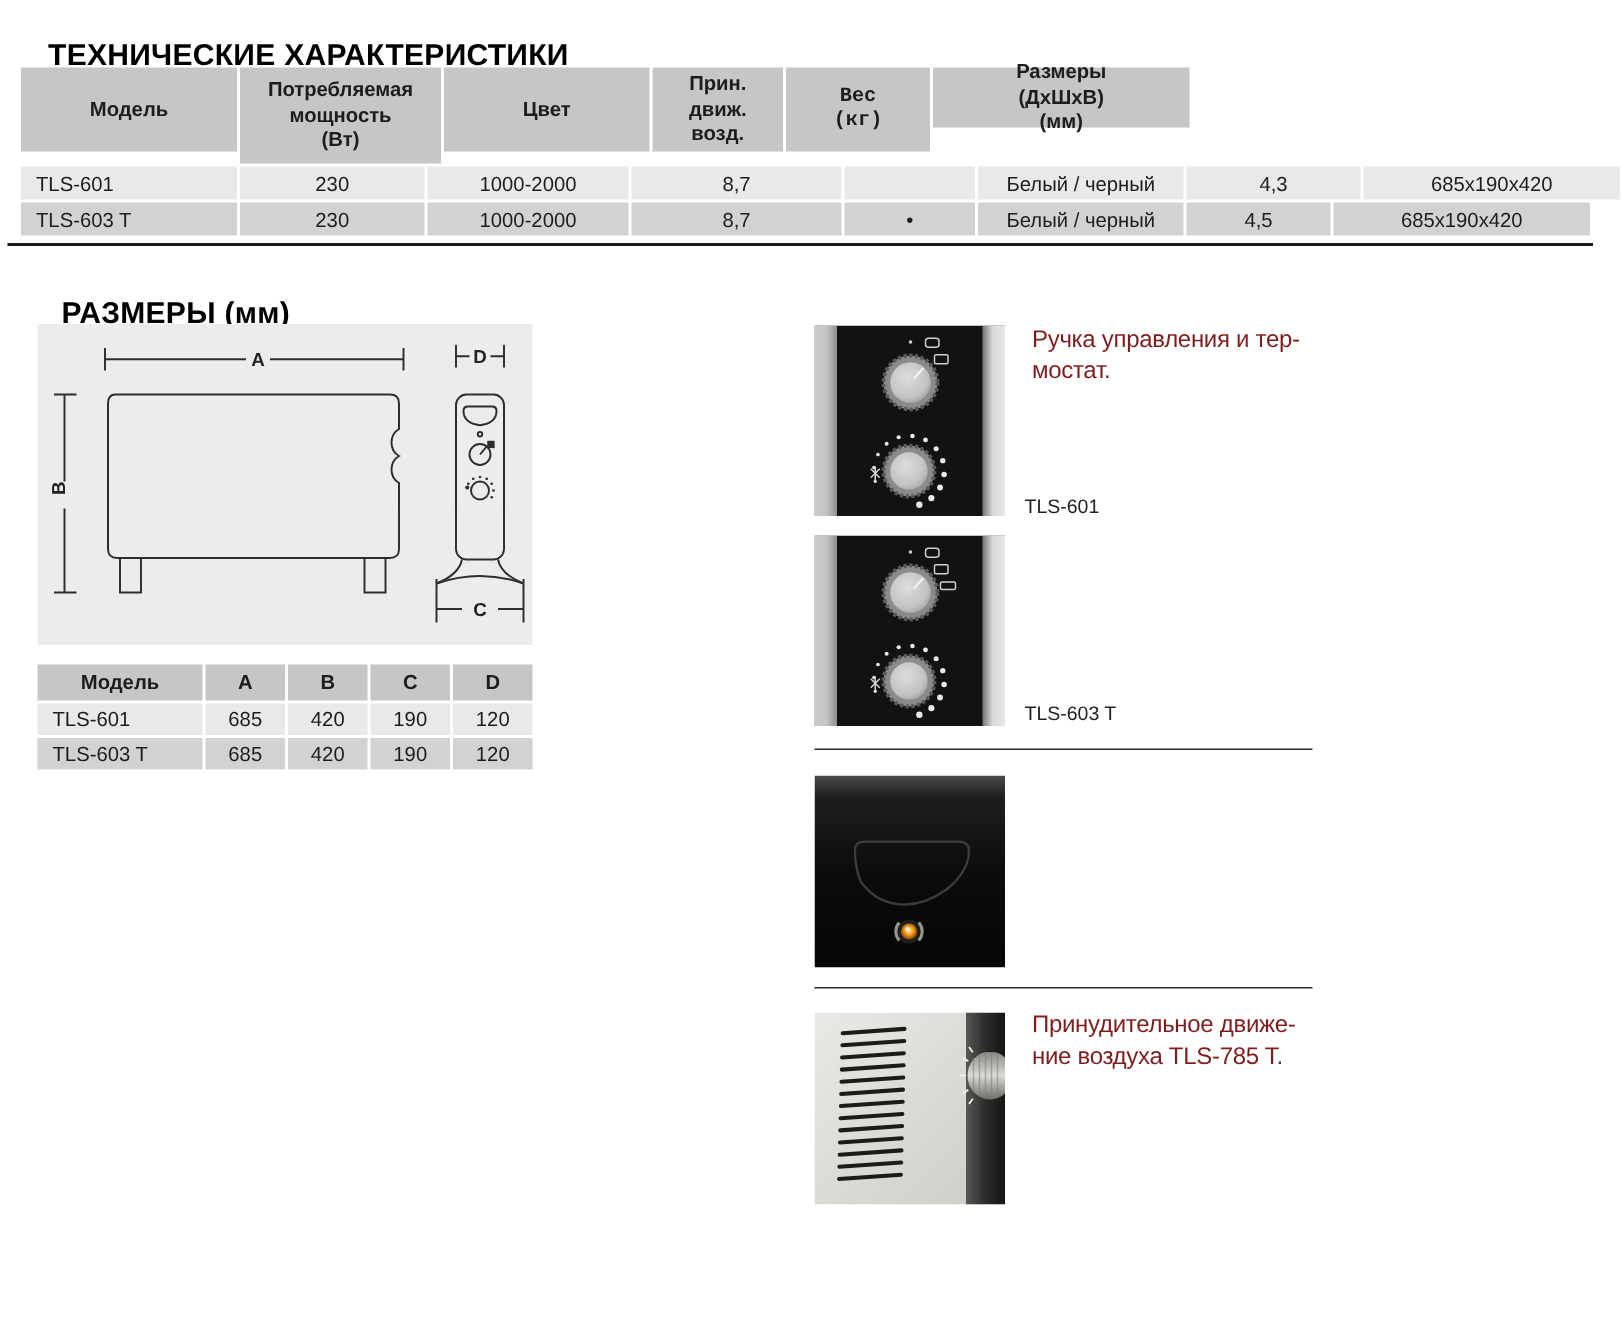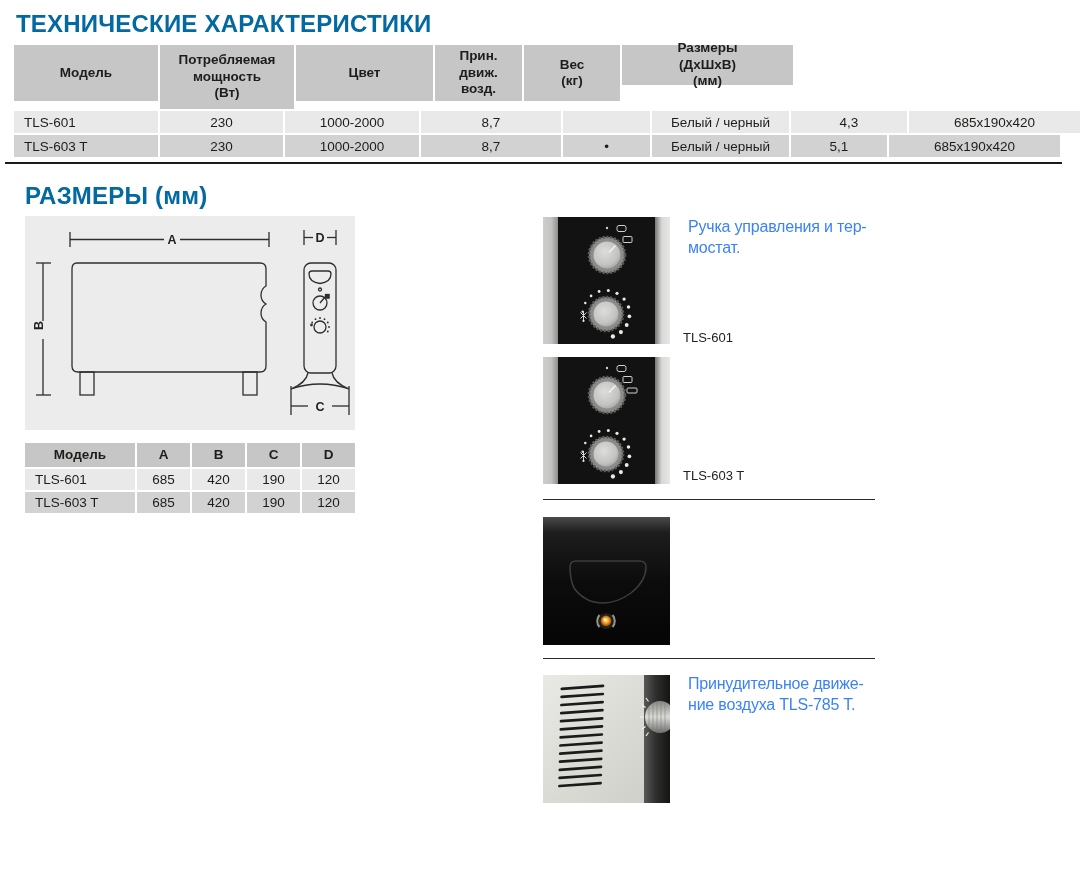--- a/index.html
+++ b/index.html
@@ -1,20 +1,20 @@
 <!DOCTYPE html>
 <html><head>
 <meta charset="utf-8">
 <style>
   html,body{margin:0;padding:0;background:#ffffff;}
   .page{
     position:relative;width:1082px;height:880px;background:#ffffff;
     font-family:"Liberation Sans",sans-serif;color:#1d1d1b;overflow:hidden;
   }
-  h1,h2{position:absolute;margin:0;font-size:24px;font-weight:bold;letter-spacing:.2px;color:#0369a1;}
+  h1,h2{position:absolute;margin:16px;font-size:20px;font-weight:bold;letter-spacing:.2px;color:#000000;}
   #title-specs{left:16px;top:10px;}
   #title-dims{left:25px;top:182px;}
 
   
   .g-table{position:absolute;display:flex;flex-direction:column;}
   #spec-table{left:14px;top:45px;}
   #dim-table{left:25px;top:443px;}
   .g-table .tr{display:flex;gap:2px;margin-bottom:2px;}
   .g-table .th{
     background:#c6c6c6;font-weight:bold;font-size:13.5px;line-height:16.5px;
@@ -36,21 +36,21 @@
   .drawing svg text{font-family:"Liberation Sans",sans-serif;font-size:12.5px;font-weight:bold;fill:#222;}
 
   
   .photo{position:absolute;width:127px;display:block;}
   #photo-knobs-1{left:543px;top:217px;}
   #photo-knobs-2{left:543px;top:357px;}
   #photo-indicator{left:543px;top:517px;}
   #photo-grille{left:543px;top:675px;}
   .feature-text{
     position:absolute;left:688px;margin:0;font-size:16px;line-height:21px;
-    letter-spacing:-0.2px;white-space:pre-line;color:#3b82f6;
+    letter-spacing:-0.2px;white-space:pre-line;color:#7f1d1d;
   }
   #text-knobs{top:216px;}
   #text-indicator{top:514px;}
   #text-fan{top:673px;}
   .photo-caption{position:absolute;left:683px;font-size:13px;color:#222;}
   #caption-tls601{top:330px;}
   #caption-tls603{top:468px;}
   .feature-divider{position:absolute;left:543px;width:332px;height:0;border-top:1.5px solid #2a2a2a;}
   #feature-divider-1{top:499px;}
   #feature-divider-2{top:658px;}
@@ -65,21 +65,21 @@
   <div id="spec-table" class="g-table">
       <div class="tr">
         <div class="th" style="width: 144px; height: 56px;">Модель</div>
         <div class="th" style="width: 134px; height: 64px; text-align: center;">Потребляемая
 мощность
 (Вт)</div>
         <div class="th" style="width: 137px; height: 56px;">Цвет</div>
         <div class="th" style="width: 87px; height: 56px;">Прин.
 движ.
 возд.</div>
-        <div class="th" style="width: 96px; height: 56px;">Вес
+        <div class="th" style="width: 96px; height: 56px; font-family: Liberation Mono, monospace;">Вес
 (кг)</div>
         <div class="th" style="width: 171px; height: 40px;">Размеры
 (ДхШхВ)
 (мм)</div>
       </div>
       <div class="tr">
         <div class="td even name-col" style="width: 144px; height: 22px;">TLS-601</div>
         <div class="td even" style="width: 123px; height: 22px;">230</div>
         <div class="td even" style="width: 134px; height: 22px;">1000-2000</div>
         <div class="td even" style="width: 140px; height: 22px;">8,7</div>
@@ -88,21 +88,21 @@
         <div class="td even" style="width: 116px; height: 22px;">4,3</div>
         <div class="td even" style="width: 171px; height: 22px;">685x190x420</div>
       </div>
       <div class="tr">
         <div class="td odd name-col" style="width: 144px; height: 22px;">TLS-603 T</div>
         <div class="td odd" style="width: 123px; height: 22px;">230</div>
         <div class="td odd" style="width: 134px; height: 22px;">1000-2000</div>
         <div class="td odd" style="width: 140px; height: 22px;">8,7</div>
         <div class="td odd" style="width: 87px; height: 22px;">•</div>
         <div class="td odd" style="width: 137px; height: 22px;">Белый / черный</div>
-        <div class="td odd" style="width: 96px; height: 22px;">5,1</div>
+        <div class="td odd" style="width: 96px; height: 22px;">4,5</div>
         <div class="td odd" style="width: 171px; height: 22px;">685x190x420</div>
       </div>
     </div>
 
   <div class="page-divider"></div>
 
   <h2 id="title-dims">РАЗМЕРЫ (мм)</h2>
 
   <div class="drawing">
     <svg width="330" height="214" viewBox="0 0 330 214">

